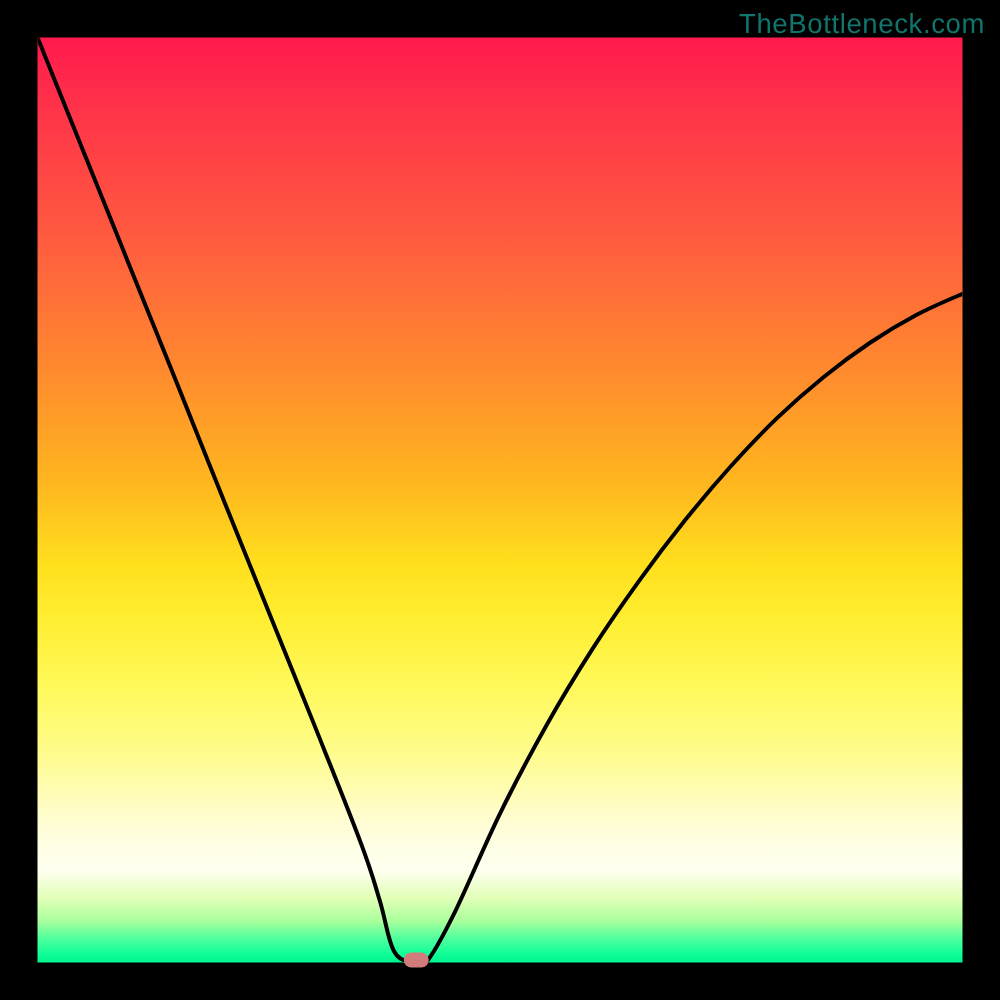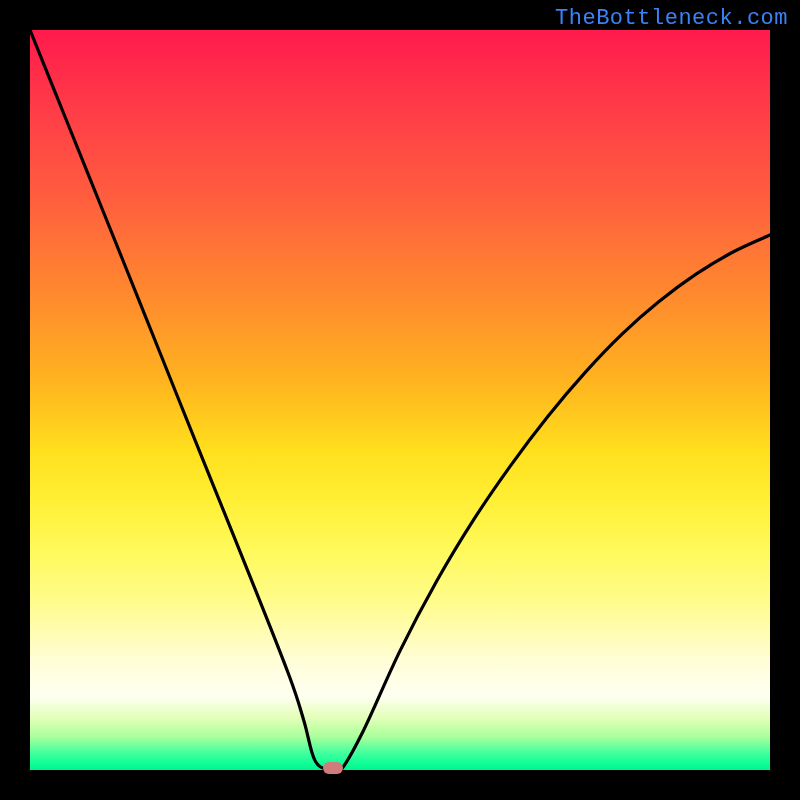--- a/index.html
+++ b/index.html
@@ -14,26 +14,25 @@
   .frame {
     position: relative;
     width: 800px;
     height: 800px;
     background: #000;
   }
   .watermark {
     position: absolute;
     top: 6px;
     right: 12px;
-    color: #3b82f6;
+    color: #0f766e;
     font-size: 22px;
     font-weight: 500;
     letter-spacing: 0.5px;
     z-index: 3;
-    font-family: Liberation Mono, monospace;
   }
   .chart-area {
     position: absolute;
     left: 30px;
     top: 30px;
     width: 740px;
     height: 740px;
   }
   .gradient-bg {
     position: absolute;

